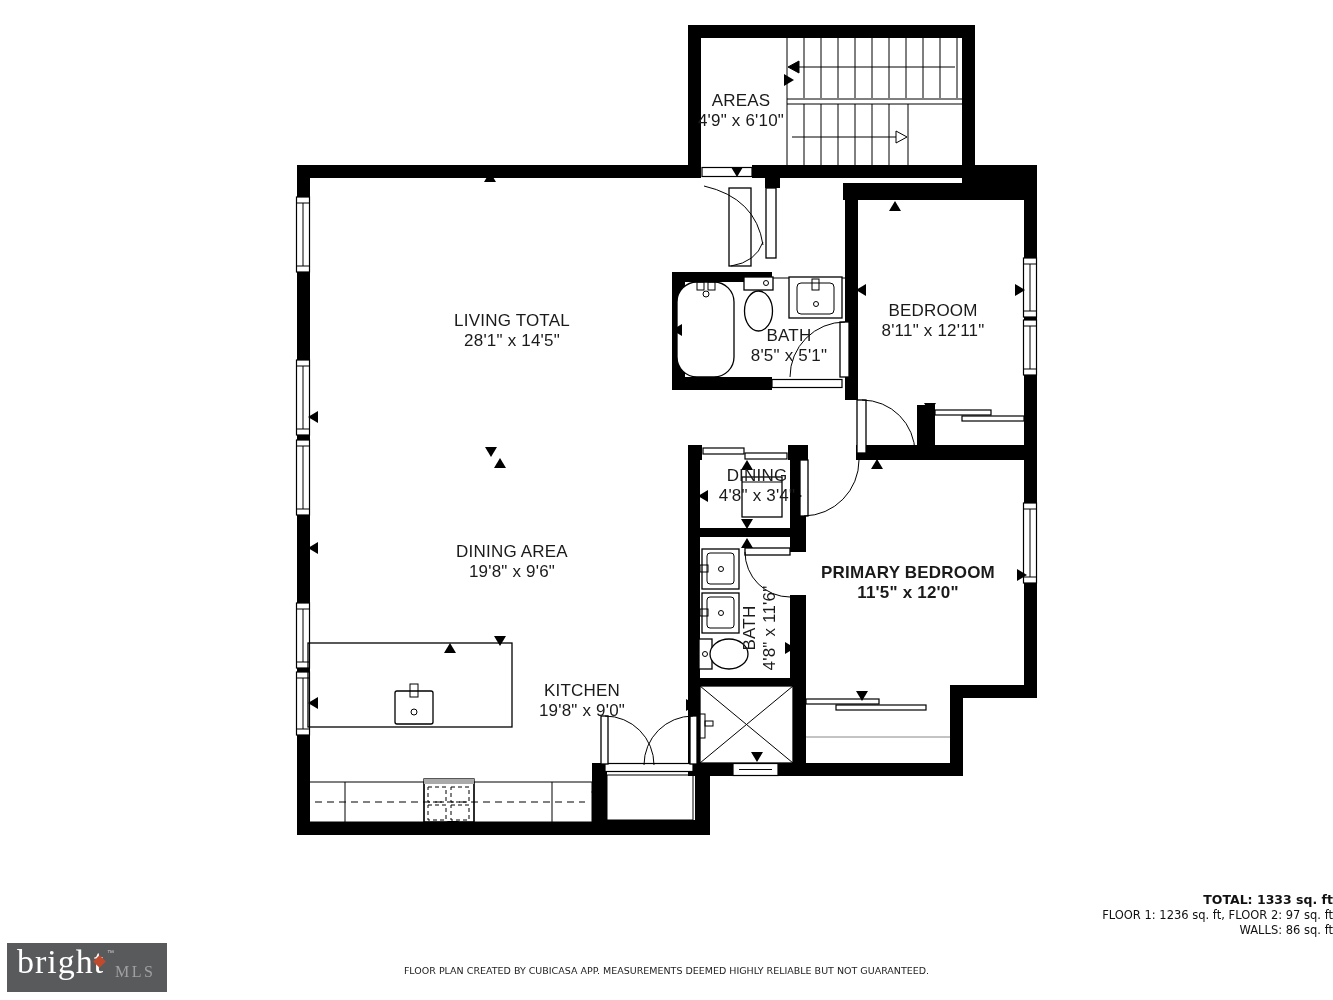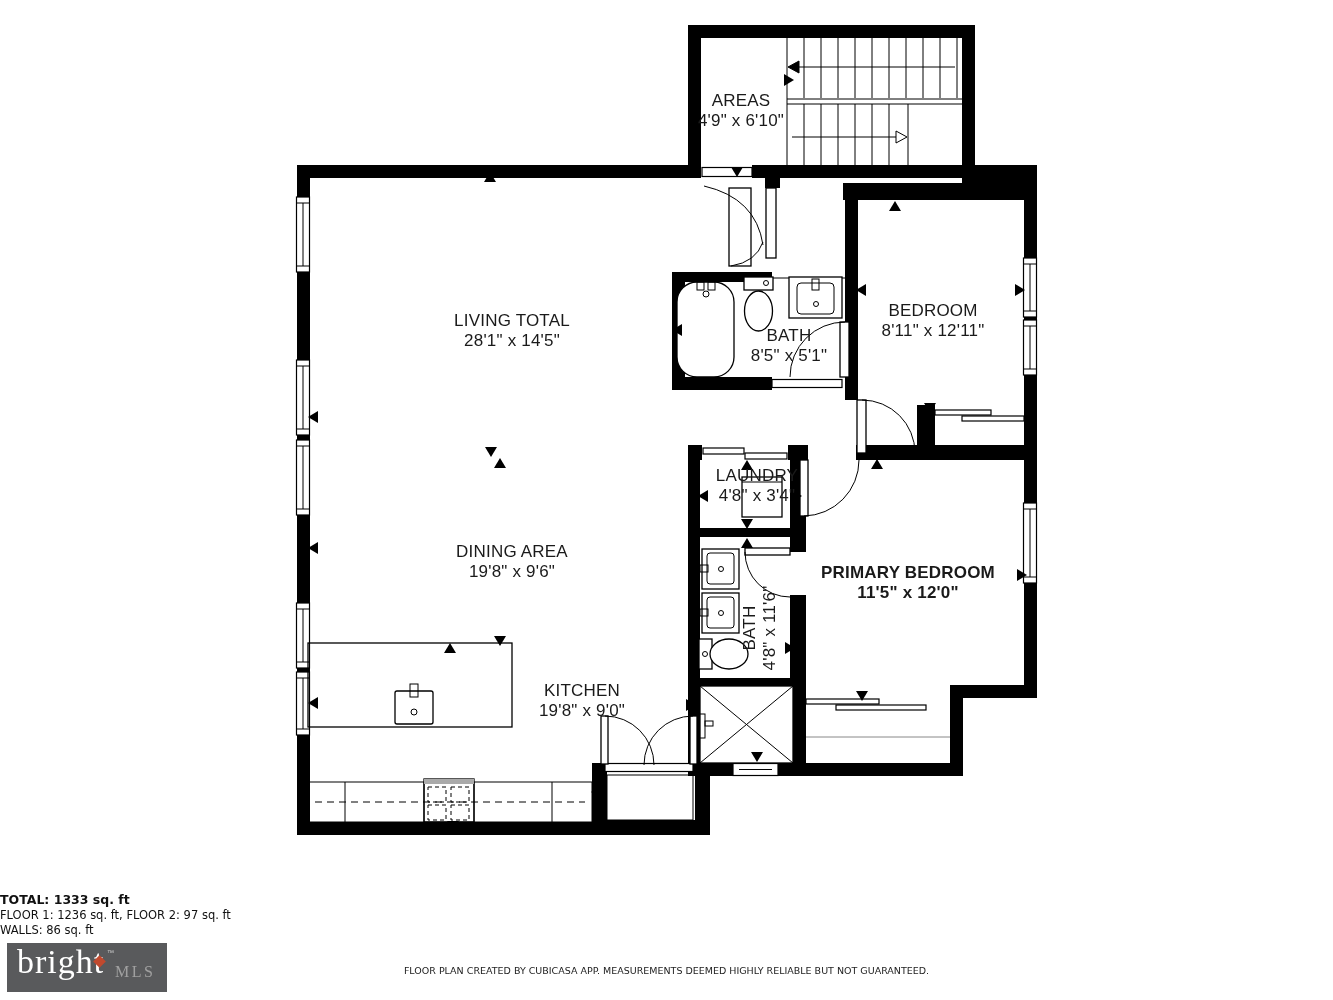--- a/index.html
+++ b/index.html
@@ -14,21 +14,21 @@
   .gray{stroke:#888;}
   .dash{fill:none;stroke:#000;stroke-width:1;stroke-dasharray:7 5;}
   .win{fill:#fff;stroke:#000;stroke-width:1.2;}
   .mk{fill:#000;}
   
   .room-label{position:absolute;transform:translate(-50%,-50%);
       text-align:center;color:#1a1a1a;font-size:17px;line-height:20px;
       white-space:nowrap;letter-spacing:.2px;}
   .room-label.rot{transform:translate(-50%,-50%) rotate(-90deg);}
   
-  .summary{position:absolute;left:0;top:892px;width:1333px;text-align:left;
+  .summary{position:absolute;left:0;top:892px;width:1333px;text-align:right;
       color:#111;font-family:"DejaVu Sans",sans-serif;}
   .s-total{font-size:12.5px;font-weight:bold;line-height:16px;}
   .s-line{font-size:11.5px;line-height:14.5px;}
   .disclaimer{position:absolute;left:0;top:965px;width:1333px;text-align:center;
       color:#222;font-size:9.5px;font-family:"DejaVu Sans",sans-serif;}
   
   .logo{position:absolute;left:7px;top:943px;width:160px;height:49px;background:#595A5C;}
   .logo span{position:absolute;}
   .logo-bright{left:10px;top:0px;font-family:"Liberation Serif",serif;
       font-size:34px;color:#fff;letter-spacing:1px;}
@@ -340,21 +340,21 @@
 </div>
 <div class="room-label" style="left:933px;top:321px;">
   <div>BEDROOM</div>
   <div>8'11" x 12'11"</div>
 </div>
 <div class="room-label" style="left:789px;top:346px;">
   <div>BATH</div>
   <div>8'5" x 5'1"</div>
 </div>
 <div class="room-label" style="left:757px;top:486px;">
-  <div>LAUNDRY</div>
+  <div>DINING</div>
   <div>4'8" x 3'4"</div>
 </div>
 <div class="room-label" style="left:512px;top:562px;">
   <div>DINING AREA</div>
   <div>19'8" x 9'6"</div>
 </div>
 <div class="room-label" style="left:908px;top:583px;font-weight:bold;">
   <div>PRIMARY BEDROOM</div>
   <div>11'5" x 12'0"</div>
 </div>

